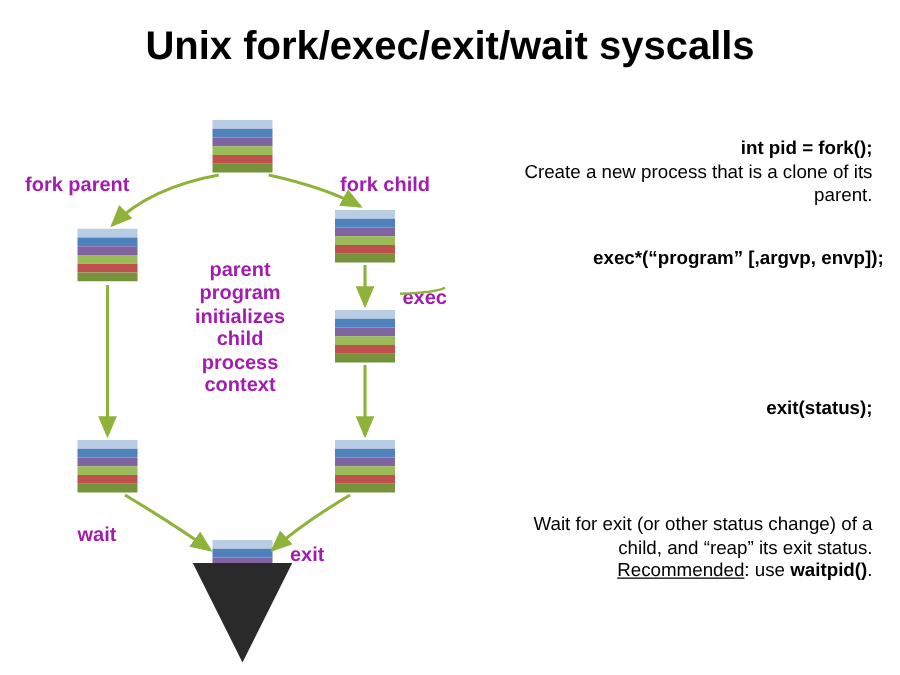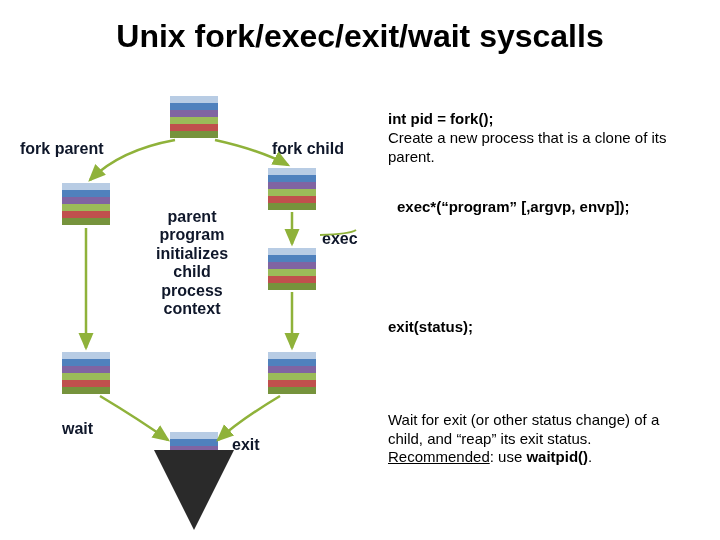--- a/index.html
+++ b/index.html
@@ -18,29 +18,30 @@
     right: 0;
     text-align: center;
     font-size: 32px;
     font-weight: bold;
     color: #000;
   }
   .label {
     position: absolute;
     font-size: 16px;
     font-weight: bold;
-    color: #0f172a;
+    color: #a21caf;
     line-height: 1.15;
   }
   .desc {
     position: absolute;
     font-size: 15px;
     color: #000;
     line-height: 1.25;
     width: 310px;
+    text-align: right;
   }
   .desc .sig { font-weight: bold; }
   .desc .u { text-decoration: underline; }
   .stripes {
     position: absolute;
     width: 48px;
     height: 42px;
     display: flex;
     flex-direction: column;
   }

